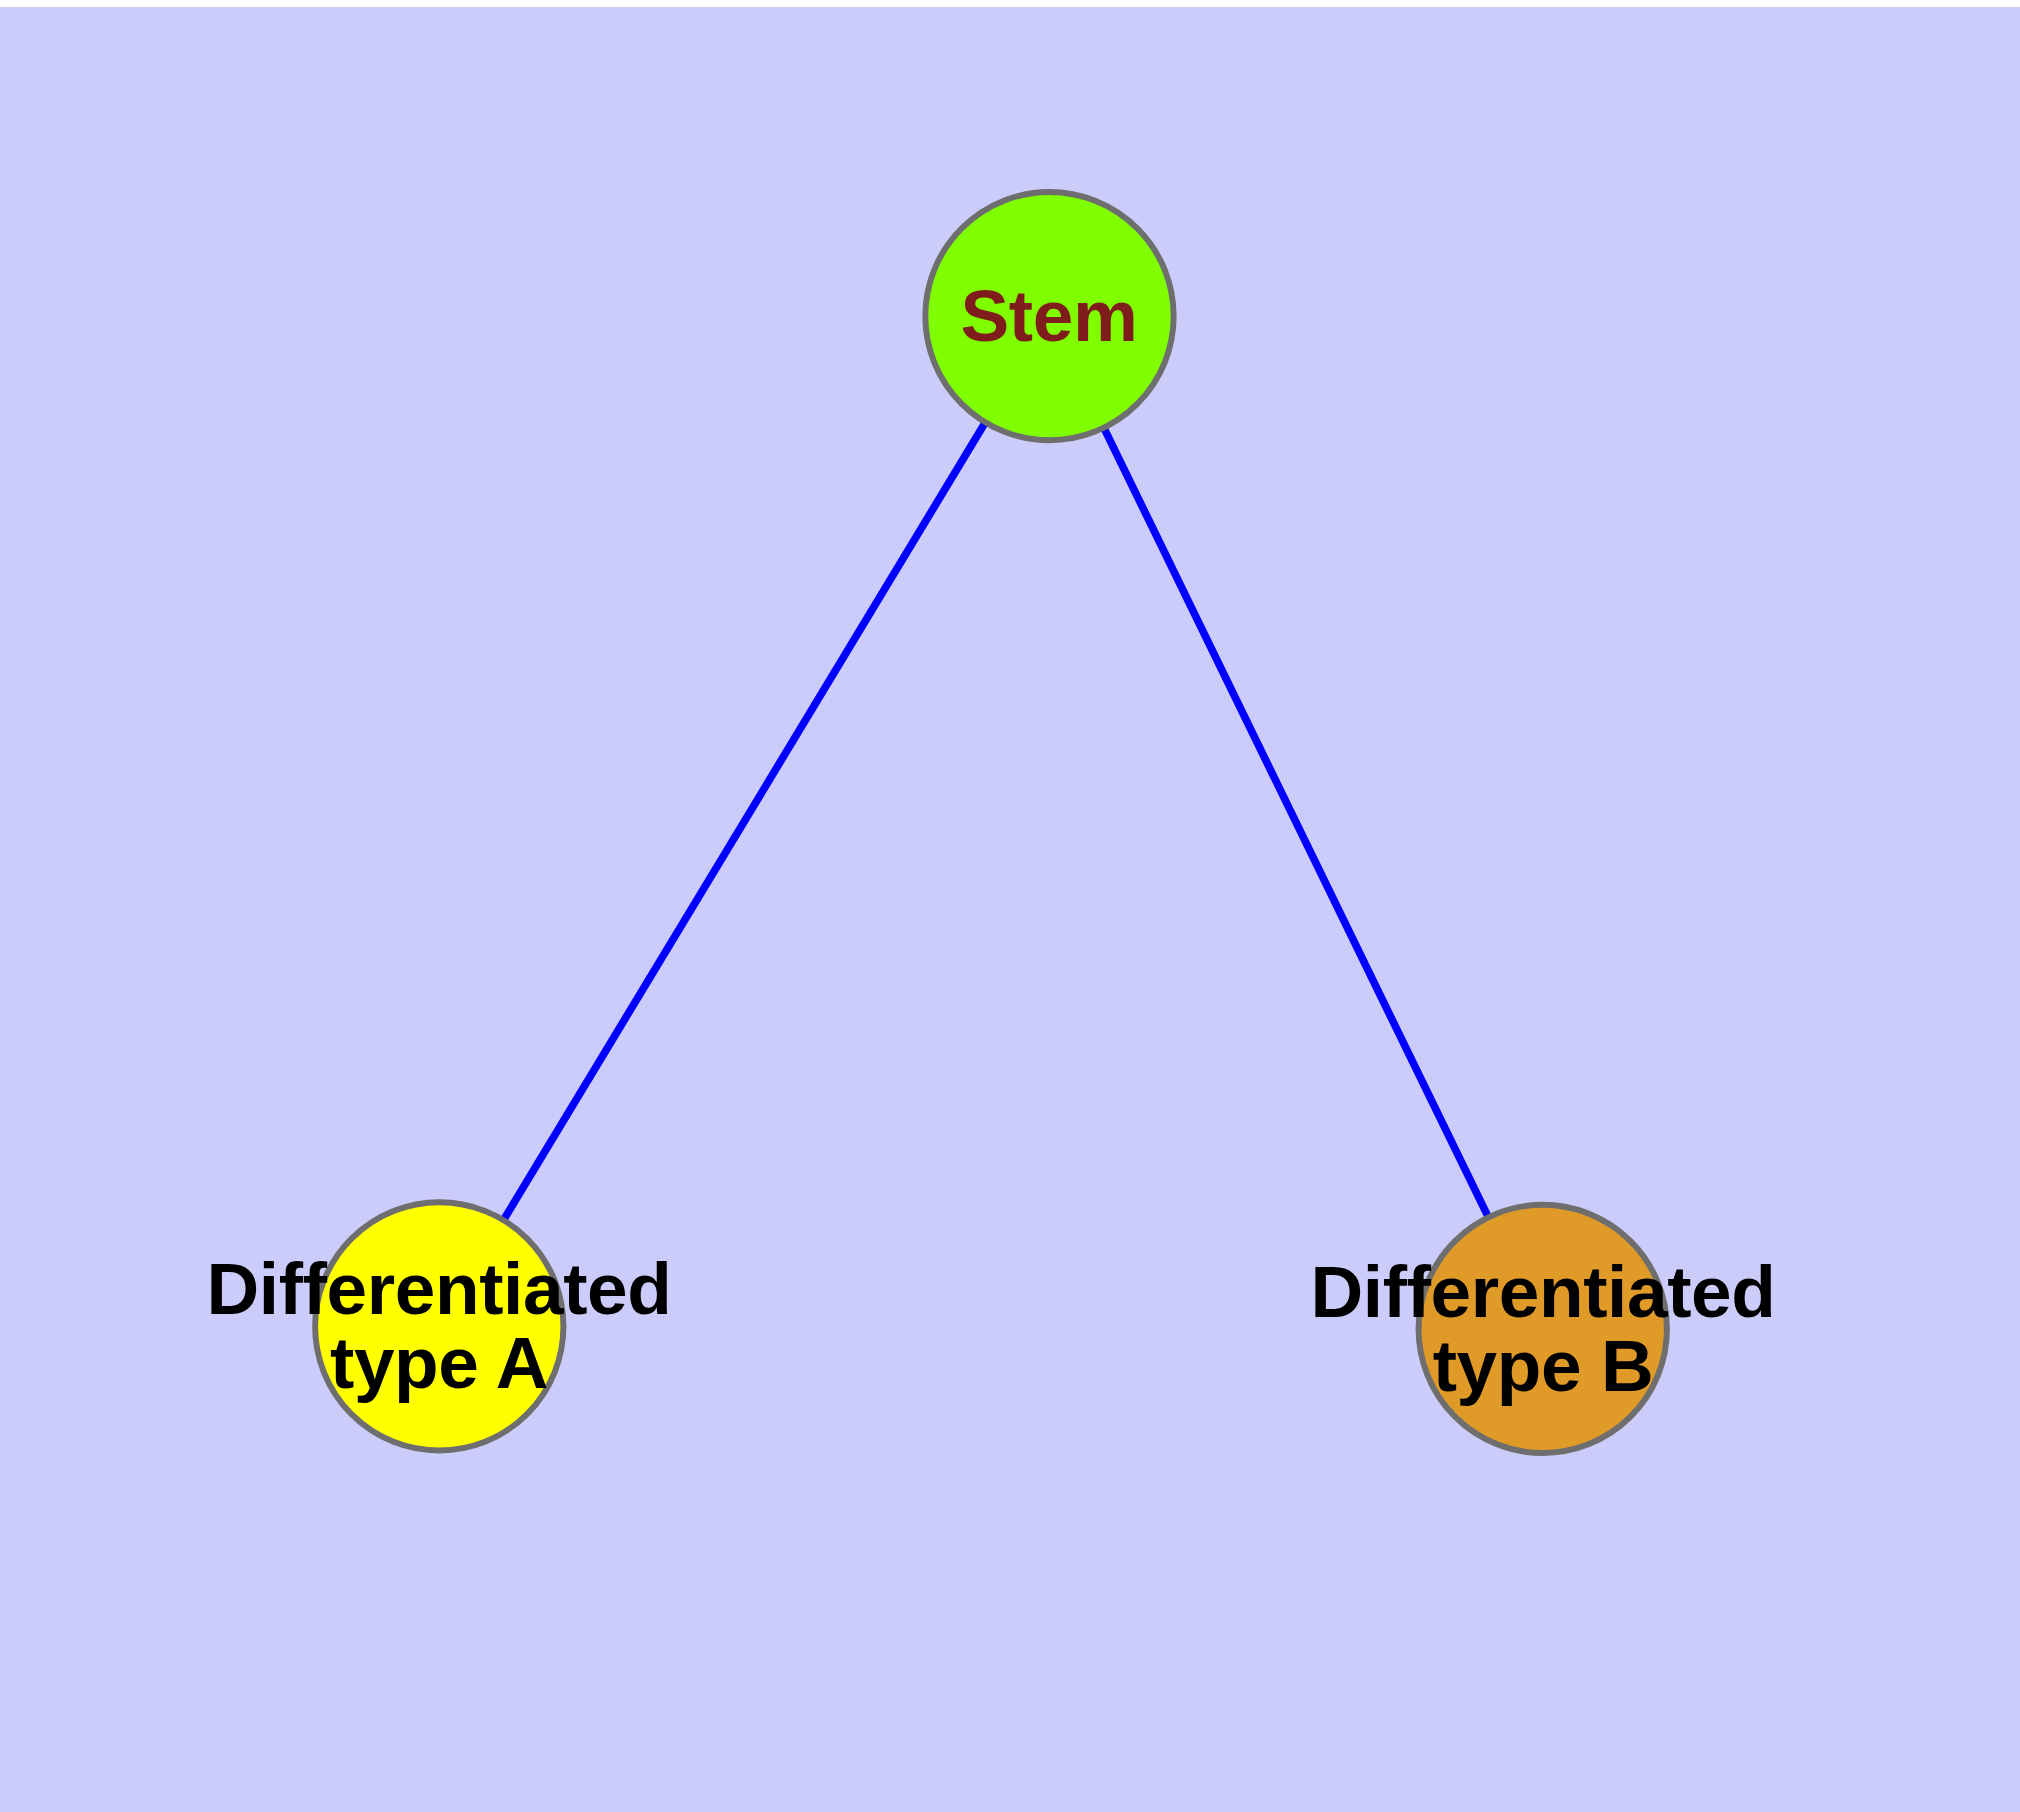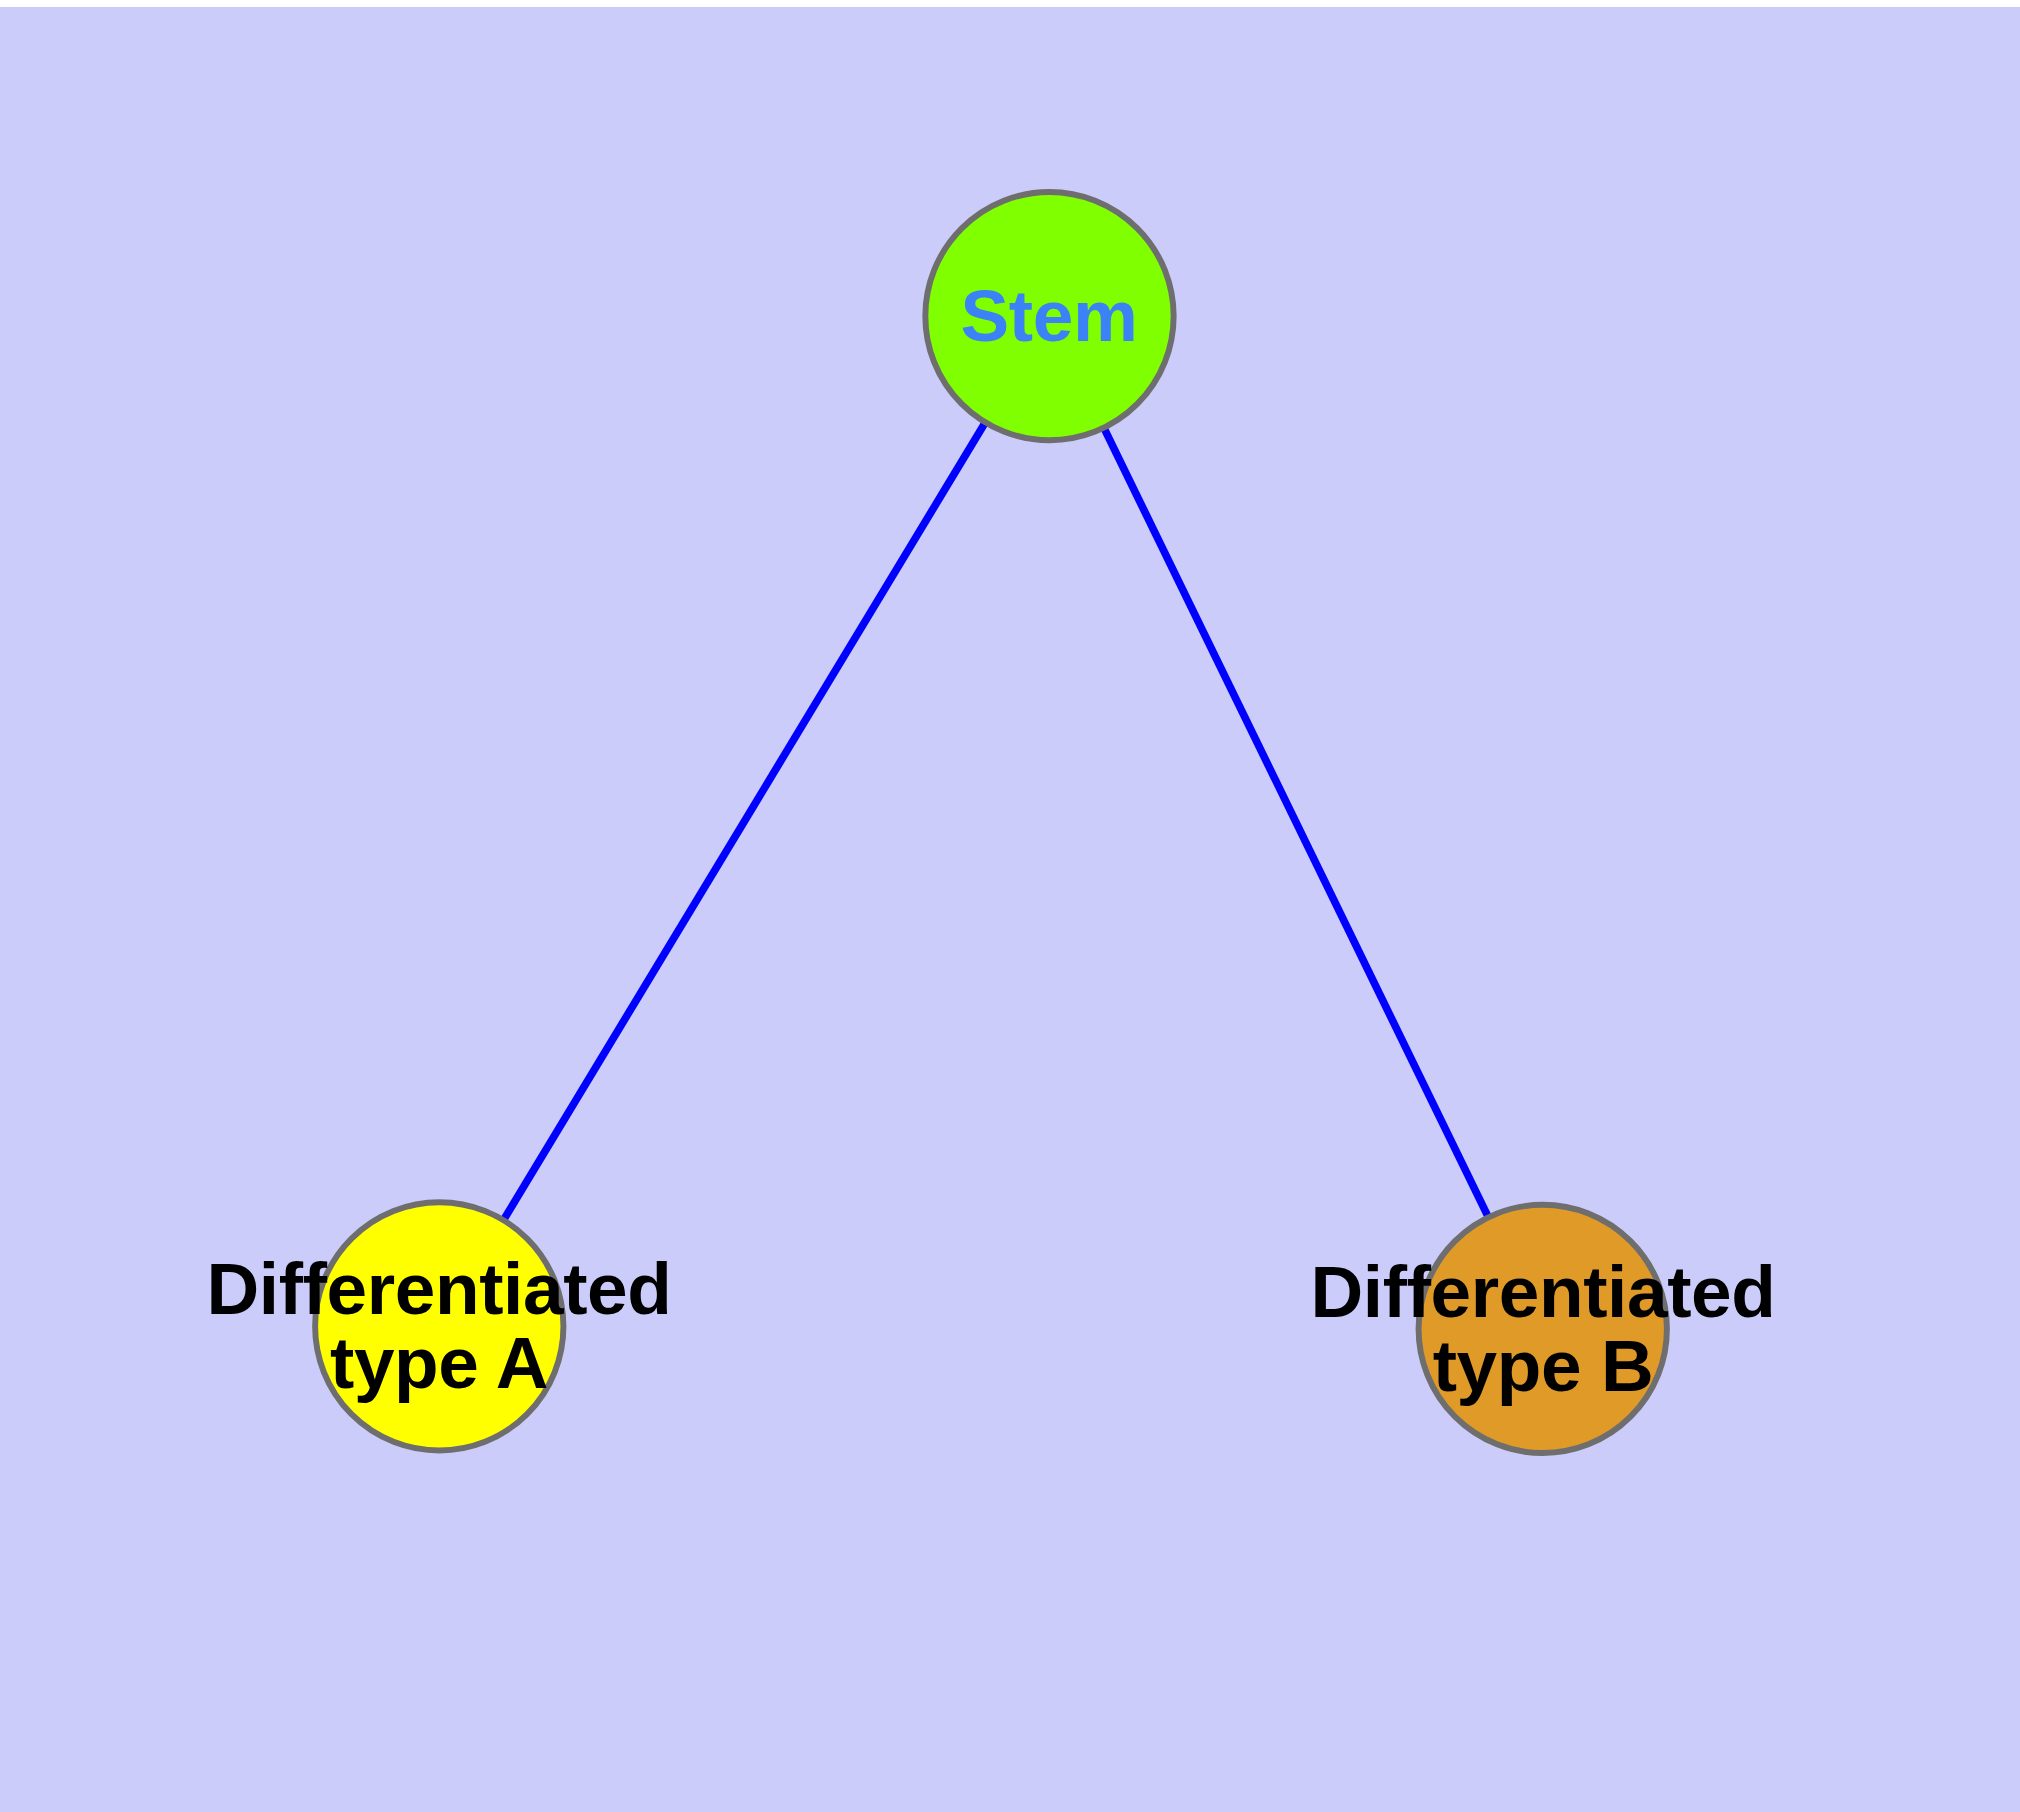--- a/index.html
+++ b/index.html
@@ -56,21 +56,21 @@
         <line x1="1301.9276019277627" y1="504.2602823087224" x2="1756.0723980722373" y2="1436.7397176912775" stroke="#0000ff" stroke-width="9" stroke-linecap="butt"></line>
       </g>
     <g id="nodes-layer">
         <circle cx="1238" cy="373" r="146.5" fill="#7fff00" stroke="#6e6e6e" stroke-width="7"></circle>
         <circle cx="518" cy="1565" r="146.5" fill="#ffff00" stroke="#6e6e6e" stroke-width="7"></circle>
         <circle cx="1820" cy="1568" r="146.5" fill="#e09a28" stroke="#6e6e6e" stroke-width="7"></circle>
       </g>
   </svg>
 
   <div id="labels-layer">
-      <div class="node-label" style="left: 1049px; top: 316px; font-size: 73px; color: #3b82f6;">Stem</div>
+      <div class="node-label" style="left: 1049px; top: 316px; font-size: 73px; color: #7f1d1d;">Stem</div>
       <div class="node-label" style="left: 439px; top: 1326px; font-size: 73px; color: rgb(0, 0, 0);">Differentiated
 type A</div>
       <div class="node-label" style="left: 1543px; top: 1329px; font-size: 73px; color: rgb(0, 0, 0);">Differentiated
 type B</div>
     </div>
 
 </div>
 
 
 </body></html>

